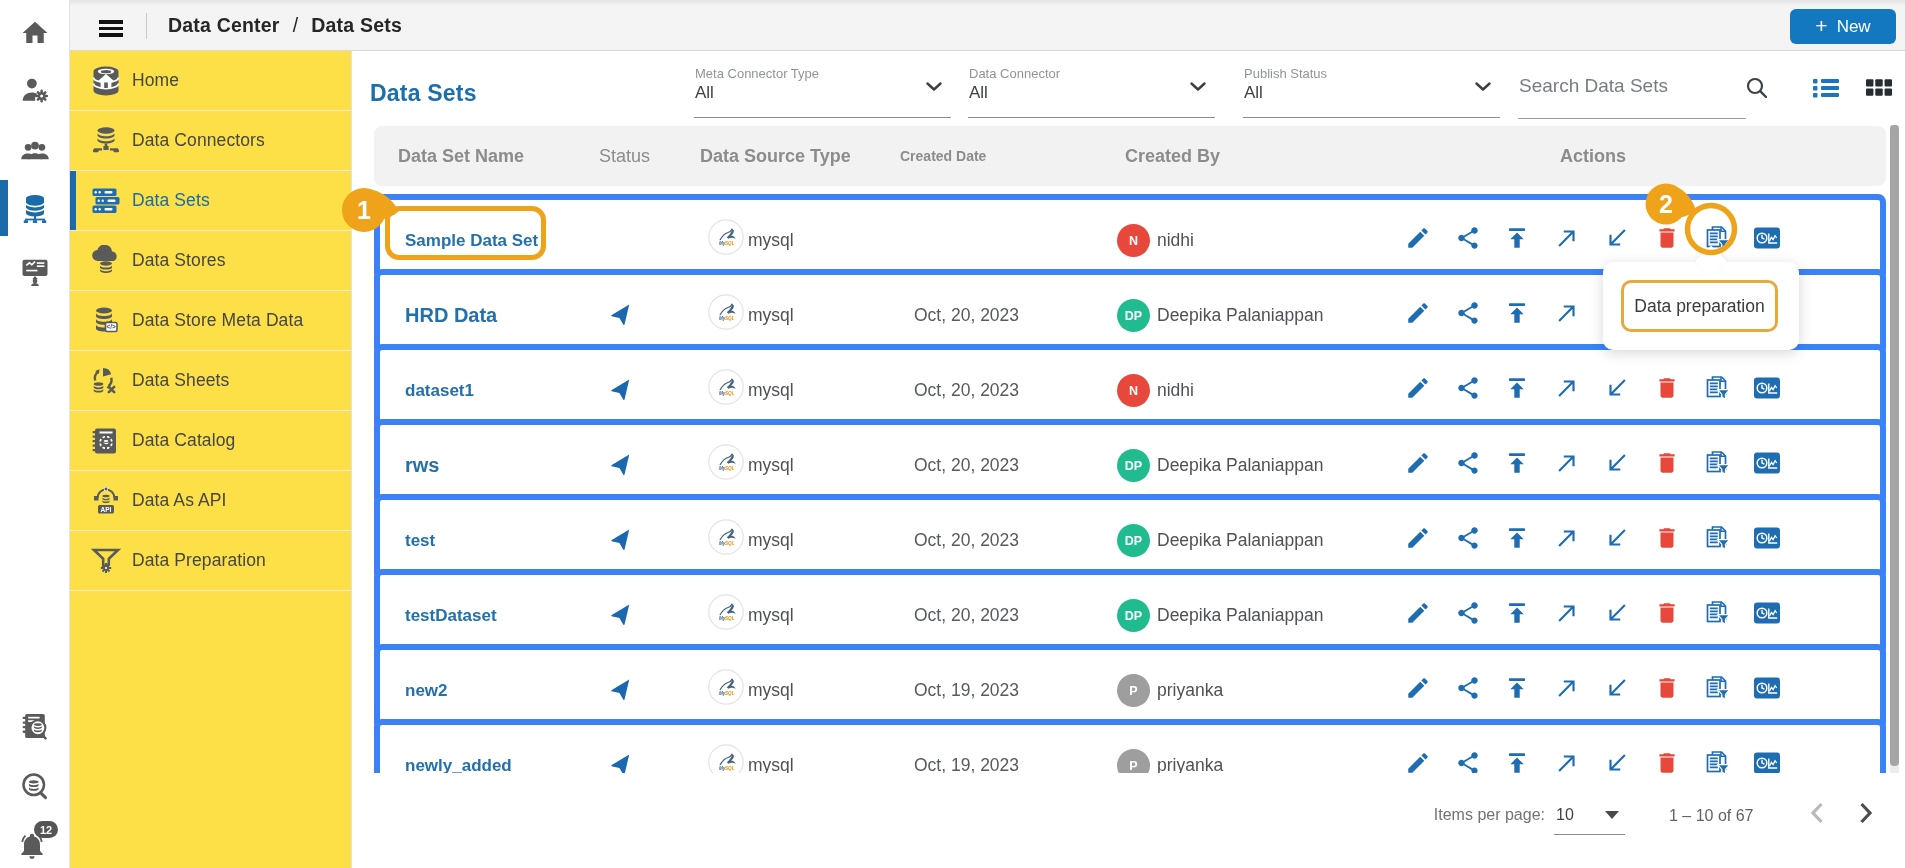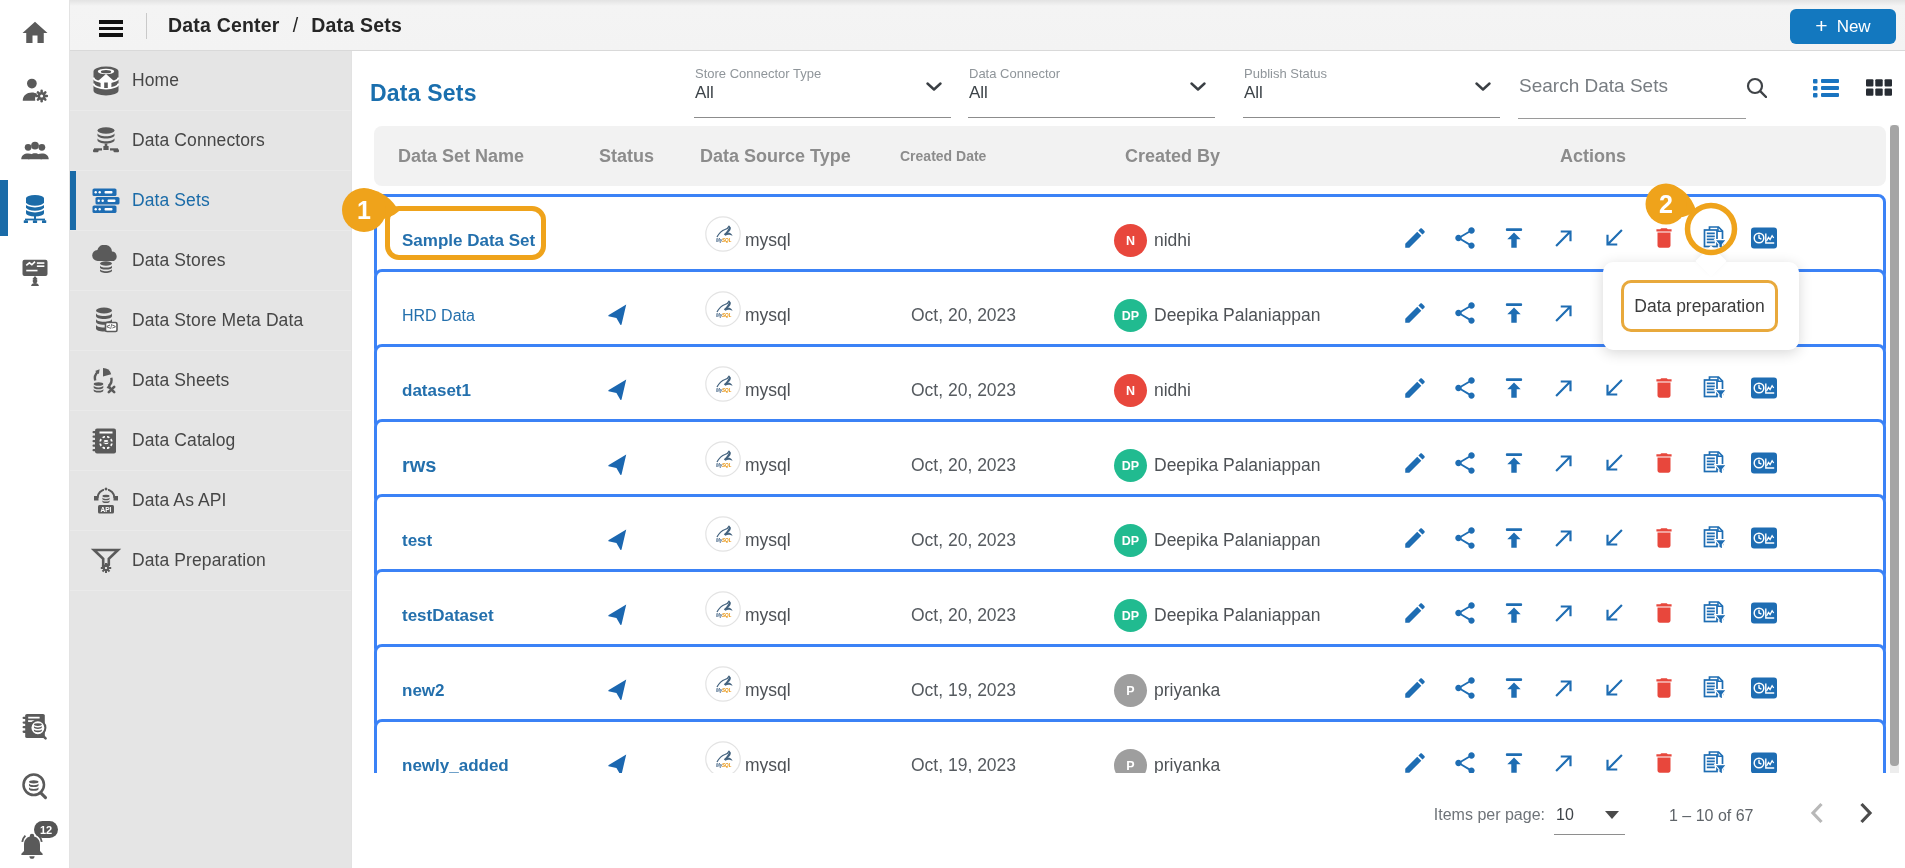--- a/index.html
+++ b/index.html
@@ -1,25 +1,25 @@
 <!DOCTYPE html>
 <html><head><meta charset="utf-8"><style>
 *{margin:0;padding:0;box-sizing:border-box}
 html,body{width:1905px;height:868px;overflow:hidden;background:#fff;
 font-family:"Liberation Sans",sans-serif;}
 .abs{position:absolute}
 .rail{left:0;top:0;width:70px;height:868px;background:#fff;border-right:1px solid #e3e3e3;z-index:6}
 .topbar{left:70px;top:0;width:1835px;height:51px;background:linear-gradient(#e3e3e3,#f4f4f4 6px,#f3f3f3);border-bottom:1px solid #d9d9d9;z-index:5}
-.menu{left:70px;top:51px;width:282px;height:817px;background:#e5e5e5;border-right:1px solid #e2e2e2;z-index:4}
+.menu{left:70px;top:51px;width:282px;height:817px;background:#fde047;border-right:1px solid #e2e2e2;z-index:4}
 .mitem{position:relative;height:60px;border-bottom:1px solid #eaeaea;display:flex;align-items:center;padding-left:20px;color:#464646;font-size:17.5px}
 .mitem .lbl{margin-left:10px;letter-spacing:.1px}
 .mitem.active{color:#1a6ba8}
 .mitem.active:before{content:"";position:absolute;left:0;top:0;width:6px;height:100%;background:#1a6ba8}
 .hline{position:absolute;background:#8c8c8c;height:1px}
-.row{position:absolute;left:374px;width:1512px;height:87px;background:#fff;border:3px solid #3b82f6;border-radius:8px}
+.row{position:absolute;left:374px;width:1512px;height:87px;background:#fff;border:6px solid #3b82f6;border-radius:8px}
 .cell{position:absolute;top:3px;height:100%;display:flex;align-items:center}
 .avatar{width:33px;height:33px;border-radius:50%;display:flex;align-items:center;justify-content:center;color:#fff;font-size:12.5px;font-weight:bold}
 .aicon{position:absolute;width:26px;height:26px;top:50%;transform:translate(-50%,-50%)}
 </style></head><body>
 
 <div class="abs rail">
 <svg class="abs" width="30" height="30" viewBox="0 0 24 24" style="left:20px;top:18px">
       <path fill="#5a5a5a" d="M10 20v-6h4v6h5v-8h3L12 3 2 12h3v8z"></path>
     </svg>
 <svg class="abs" width="30" height="30" viewBox="0 0 24 24" style="left:20px;top:75px">
@@ -219,21 +219,21 @@
           <rect x="17.8" y="19.2" width="2" height="2" transform="rotate(-45 18.8 20.2)"></rect>
           <rect x="12.2" y="24.8" width="2" height="2" transform="rotate(-45 13.2 25.8)"></rect>
         </g>
         <circle cx="16" cy="23" r="1.1" fill="#fff"></circle>
       </svg>
       <span class="lbl">Data Preparation</span>
     </div>
 </div>
 <div class="abs" style="left:352px;top:51px;width:1553px;height:817px;background:#fff">
 <div class="abs" style="left:18px;top:29px;font-size:23px;font-weight:bold;color:#1a6fae;letter-spacing:.2px">Data Sets</div>
-<div class="abs" style="left:343px;top:15px;font-size:13px;color:#8f959a">Store Connector Type</div>
+<div class="abs" style="left:343px;top:15px;font-size:13px;color:#8f959a">Meta Connector Type</div>
 <div class="abs" style="left:343px;top:32px;font-size:17px;color:#3c4348">All</div>
 <div class="hline" style="left:342px;top:66px;width:257px"></div>
 <svg class="abs" width="16" height="10" viewBox="0 0 16 10" style="left:574px;top:31px">
       <path d="M1.5 1.5l6.5 6 6.5-6" fill="none" stroke="#3a3f44" stroke-width="2.4" stroke-linecap="round" stroke-linejoin="round"></path>
     </svg>
 <div class="abs" style="left:617px;top:15px;font-size:13px;color:#8f959a">Data Connector</div>
 <div class="abs" style="left:617px;top:32px;font-size:17px;color:#3c4348">All</div>
 <div class="hline" style="left:616px;top:66px;width:247px"></div>
 <svg class="abs" width="16" height="10" viewBox="0 0 16 10" style="left:838px;top:31px">
       <path d="M1.5 1.5l6.5 6 6.5-6" fill="none" stroke="#3a3f44" stroke-width="2.4" stroke-linecap="round" stroke-linejoin="round"></path>
@@ -261,21 +261,21 @@
 <svg class="abs" width="26" height="17" viewBox="0 0 25.2 16.2" style="left:1514px;top:28px">
       <rect x="0" y="0" width="7.2" height="7.2" rx="1" fill="#272c33"></rect>
       <rect x="9" y="0" width="7.2" height="7.2" rx="1" fill="#272c33"></rect>
       <rect x="18" y="0" width="7.2" height="7.2" rx="1" fill="#272c33"></rect>
       <rect x="0" y="9" width="7.2" height="7.2" rx="1" fill="#272c33"></rect>
       <rect x="9" y="9" width="7.2" height="7.2" rx="1" fill="#272c33"></rect>
       <rect x="18" y="9" width="7.2" height="7.2" rx="1" fill="#272c33"></rect>
     </svg>
 <div class="abs" style="left:22px;top:75px;width:1512px;height:60px;background:#f2f2f2;border-radius:8px"></div>
 <div class="abs" style="left:46px;top:75px;height:60px;display:flex;align-items:center;font-size:18px;font-weight:bold;color:#8c8c8c">Data Set Name</div>
-<div class="abs" style="left:247px;top:75px;height:60px;display:flex;align-items:center;font-size:18px;font-weight:bold;color:#8c8c8c">Status</div>
+<div class="abs" style="left:247px;top:75px;height:60px;display:flex;align-items:center;font-size:18px;font-weight:normal;color:#8c8c8c">Status</div>
 <div class="abs" style="left:348px;top:75px;height:60px;display:flex;align-items:center;font-size:18px;font-weight:bold;color:#8c8c8c">Data Source Type</div>
 <div class="abs" style="left:548px;top:75px;height:60px;display:flex;align-items:center;font-size:14px;font-weight:bold;color:#8c8c8c">Created Date</div>
 <div class="abs" style="left:773px;top:75px;height:60px;display:flex;align-items:center;font-size:18px;font-weight:bold;color:#8c8c8c">Created By</div>
 <div class="abs" style="left:1208px;top:75px;height:60px;display:flex;align-items:center;font-size:18px;font-weight:bold;color:#8c8c8c">Actions</div>
 </div>
 <div class="abs" style="left:0;top:0;width:1890px;height:773px;overflow:hidden;pointer-events:none">
 <div class="row" style="top:194px">
 <div class="cell" style="left:25px">
         <span style="font-size:17px;font-weight:bold;color:#2470ad">Sample Data Set</span>
       </div>
@@ -324,21 +324,21 @@
 <svg class="aicon" width="26" height="26" viewBox="0 0 26 26" style="left:1387px">
         <rect x="0" y="2.5" width="26" height="21" rx="3" fill="#1e6db3"></rect>
         <circle cx="8" cy="13" r="4.8" fill="none" stroke="#fff" stroke-width="1.5"></circle>
         <path d="M8 9.8v3.2l2.4 1.2" fill="none" stroke="#fff" stroke-width="1.4"></path>
         <path d="M14.8 8.5V18h8.4" fill="none" stroke="#fff" stroke-width="1.4"></path>
         <path d="M15.5 16l2-3.5 1.6 2 2-3.8 1.6 2.3" fill="none" stroke="#fff" stroke-width="1.3"></path>
       </svg>
 </div>
 <div class="row" style="top:269px">
 <div class="cell" style="left:25px">
-        <span style="font-size:16px;font-weight:normal;color:#2470ad">HRD Data</span>
+        <span style="font-size:20px;font-weight:bold;color:#2470ad">HRD Data</span>
       </div>
 <svg class="aicon" width="25" height="25" viewBox="0 0 24 24" style="left:243px">
         <g transform="rotate(36 12 12)">
           <path fill="#1b67b0" d="M12 2.2L19.5 20l-.65.65L12 17.6l-6.85 3.05L4.5 20z"></path>
         </g>
       </svg>
 <svg class="abs" width="36" height="36" viewBox="0 0 36 36" style="left:328px;top:19px">
         <circle cx="18" cy="18" r="17.2" fill="#fff" stroke="#e3e3e3" stroke-width="1.2"></circle>
         <path fill="none" stroke="#44637f" stroke-width="1.3" d="M12 21c2.5-4.5 5-6.5 8-7.5 2-.7 3.5-2 4.3-3.8"></path>
         <path fill="#44637f" d="M24.3 9.7l1.5 1.8c.3 1.8-.8 3.6-2.8 5 2.3.2 3.8 1.4 4.6 3.3l-2.2-.8c-1.8-.6-3.4-.3-5 .8l-1.6-1.5c2.3-2.2 4.8-4.3 5.5-8.6z"></path>

